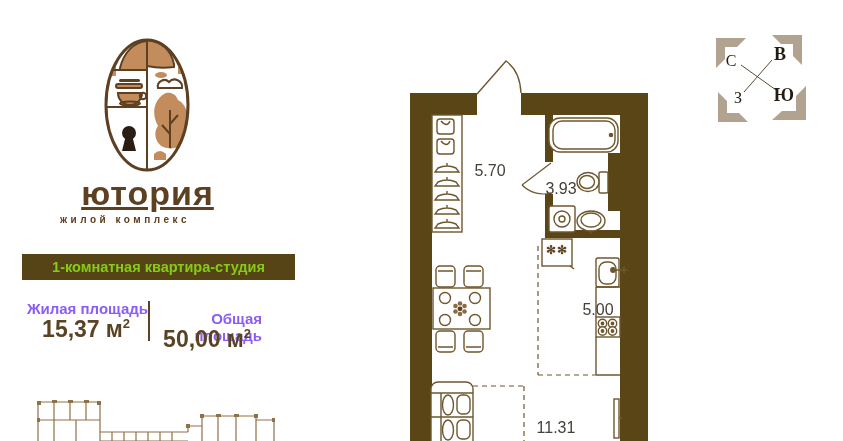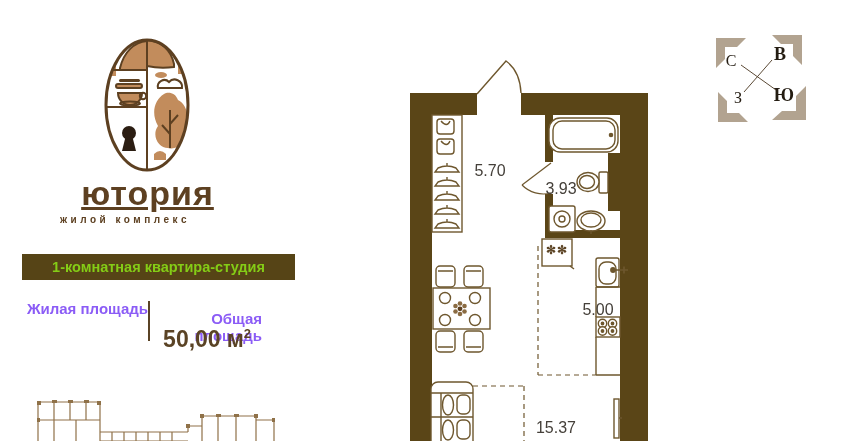--- a/index.html
+++ b/index.html
@@ -74,20 +74,23 @@
     </g>
     <ellipse cx="45" cy="69" rx="41" ry="65" fill="none" stroke="#5d4021" stroke-width="3"></ellipse>
     <line x1="45" y1="4" x2="45" y2="134" stroke="#5d4021" stroke-width="2"></line>
   </svg>
   <div class="abs brand">ютория</div>
   <div class="abs tagline">жилой комплекс</div>
 
   <div class="abs banner">1-комнатная квартира-студия</div>
 
   <div class="abs area-label col1">Жилая площадь</div>
+  <div class="abs area-value col1">
+    <span>15,37</span><span class="u">м</span><sup>2</sup>
+  </div>
   <div class="abs area-divider"></div>
   <div class="abs area-label col2">Общая площадь</div>
   <div class="abs area-value col2">
     <span>50,00</span><span class="u">м</span><sup>2</sup>
   </div>
 
   <svg class="abs" style="left:700px;top:25px;" width="115" height="105" viewBox="700 25 115 105">
     <g fill="#b2a390">
       <path d="M716,68 V38 H746 L737,47 H725 V59 Z"></path>
       <path d="M772,35 H802 V65 L793,56 V44 H781 Z"></path>
@@ -232,21 +235,21 @@
 
     <g stroke="#6e572e" stroke-width="1.2" stroke-dasharray="5 4" fill="none">
       <path d="M538,246 V375 M538,375 H596"></path>
       <path d="M473,386 H524 M524,386 V441"></path>
     </g>
   </svg>
 
   <div class="abs dim" style="left:470px;top:162px;width:40px;">5.70</div>
   <div class="abs dim" style="left:541px;top:180px;width:40px;">3.93</div>
   <div class="abs dim" style="left:578px;top:285px;width:40px;margin-top:16px;">5.00</div>
-  <div class="abs dim" style="left:534px;top:419px;width:44px;">15.37</div>
+  <div class="abs dim" style="left:534px;top:419px;width:44px;">11.31</div>
   <div class="abs fridge-stars">✻✻</div>
 
   <svg class="abs" style="left:28px;top:394px;" width="250" height="47" viewBox="0 0 250 47">
     <g stroke="#8f7148" stroke-width="1.2" fill="none">
       <path d="M10,8 H72 V47 M10,8 V47"></path>
       <path d="M10,26 H72 M26,8 V26 M42,8 V26 M58,8 V26 M26,26 V47 M48,26 V47"></path>
       <path d="M72,38 H160 M72,47 H160 M84,38 V47 M96,38 V47 M108,38 V47 M120,38 V47 M132,38 V47 M144,38 V47"></path>
       <path d="M160,38 V32 H174 V22 H228 V47 M174,22 V47 M190,22 V47 M208,22 V47"></path>
       <path d="M228,26 H246 V47"></path>
     </g>

